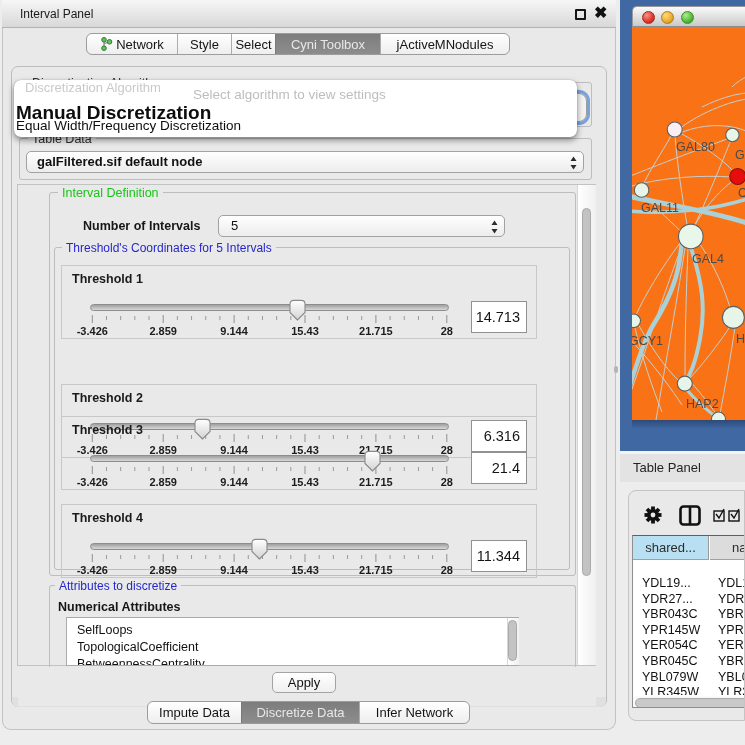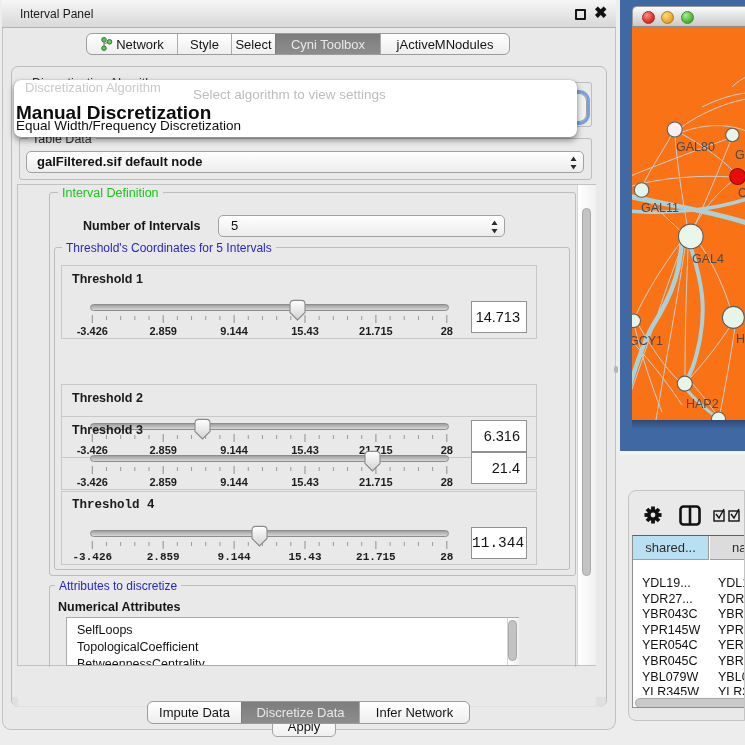--- a/index.html
+++ b/index.html
@@ -57,21 +57,21 @@
   line-height:30px; padding-right:6px; }
 .ticks { position:absolute; left:0; top:0; }
 .ticklbl { position:absolute; top:59px; font-size:11px; font-weight:bold; color:#1c1c1c; transform:translateX(-50%); }
 
 
 #attrlist { left:66px; top:617px; width:453px; height:49px; background:#fff; border:1px solid #aaa; overflow:hidden; padding-top:4px; }
 #attrlist div { font-size:12.5px; color:#111; padding-left:10px; height:17px; line-height:17px; }
 
 
 #apply { left:272px; top:672px; width:64px; height:21px; background:linear-gradient(#ffffff,#efefef);
-  border:1px solid #a3a3a3; border-radius:5px; font-size:13px; color:#111; text-align:center; line-height:19px;margin-top:44px; }
+  border:1px solid #a3a3a3; border-radius:5px; font-size:13px; color:#111; text-align:center; line-height:19px; }
 
 
 #popup { left:14px; top:80px; width:563px; height:57px; background:#fff; border-radius:7px;
   box-shadow:0 3px 6px rgba(0,0,0,0.45), 0 0 1px rgba(0,0,0,0.35); z-index:50; }
 #popup .ghost1 { position:absolute; left:11px; top:0px; font-size:13px; color:#c9c9c9; }
 #popup .ghost2 { position:absolute; left:179px; top:7px; font-size:13.5px; color:#bdbdbd; }
 #popup .it1 { position:absolute; left:2px; top:22px; font-size:19px; font-weight:bold; color:#0d0d0d; }
 #popup .it2 { position:absolute; left:2px; top:38px; font-size:13.5px; color:#0d0d0d; }
 
 
@@ -297,21 +297,21 @@
           <defs>
             <linearGradient id="tg2" x1="0" y1="0" x2="0" y2="1">
               <stop offset="0" stop-color="#ffffff"></stop>
               <stop offset="1" stop-color="#d2d2d2"></stop>
             </linearGradient>
           </defs>
           <path d="M9.5,21 L2,13.5 L2,5 Q2,1.4 5.6,1.4 L13.4,1.4 Q17,1.4 17,5 L17,13.5 Z" fill="url(#tg2)" stroke="#8a8a8a" stroke-width="1.1"></path>
         </svg>
         <div class="vfield">21.4</div>
       </div>
-      <div class="tbox" style="top:491px;font-family:Liberation Mono, monospace;">
+      <div class="tbox" style="top:504px;">
         <div class="lbl">Threshold 4</div>
         <div class="track"></div>
         <svg class="ticks" width="476" height="74">
           <line x1="30.3" y1="49" x2="30.3" y2="57" stroke="#8f8f8f" stroke-width="1"></line>
           <line x1="44.480000000000004" y1="50" x2="44.480000000000004" y2="54" stroke="#9a9a9a" stroke-width="1"></line>
           <line x1="58.66" y1="50" x2="58.66" y2="54" stroke="#9a9a9a" stroke-width="1"></line>
           <line x1="72.84" y1="50" x2="72.84" y2="54" stroke="#9a9a9a" stroke-width="1"></line>
           <line x1="87.02" y1="50" x2="87.02" y2="54" stroke="#9a9a9a" stroke-width="1"></line>
           <line x1="101.2" y1="49" x2="101.2" y2="57" stroke="#8f8f8f" stroke-width="1"></line>
           <line x1="115.38" y1="50" x2="115.38" y2="54" stroke="#9a9a9a" stroke-width="1"></line>
@@ -445,20 +445,23 @@
           <text x="-3" y="318">GCY1</text>
           <text x="104" y="316">H</text>
           <text x="54" y="381">HAP2</text>
         </g>
       </svg>
     </div>
     <div id="netshadow"></div>
   </div>
 
   <div class="abs" style="left:620px; top:450.5px; width:125px; height:4px; background:#f3f3f3;"></div>
+  <div id="tpbar" class="abs">
+      <span class="t">Table Panel</span>
+    </div>
   <div id="tablebox" class="abs">
     <svg class="abs" style="left:15px; top:15px;" width="18" height="18" viewBox="0 0 18 18">
       <g fill="#111">
           <circle cx="9" cy="9" r="6"></circle>
       <rect x="7.1" y="0.5" width="3.8" height="17"></rect>
           <rect x="0.5" y="7.1" width="17" height="3.8"></rect>
       <rect x="7.1" y="0.5" width="3.8" height="17" transform="rotate(45 9 9)"></rect>
       <rect x="7.1" y="0.5" width="3.8" height="17" transform="rotate(-45 9 9)"></rect>
         </g>
       <circle cx="9" cy="9" r="2.4" fill="#e9e9e9"></circle>

